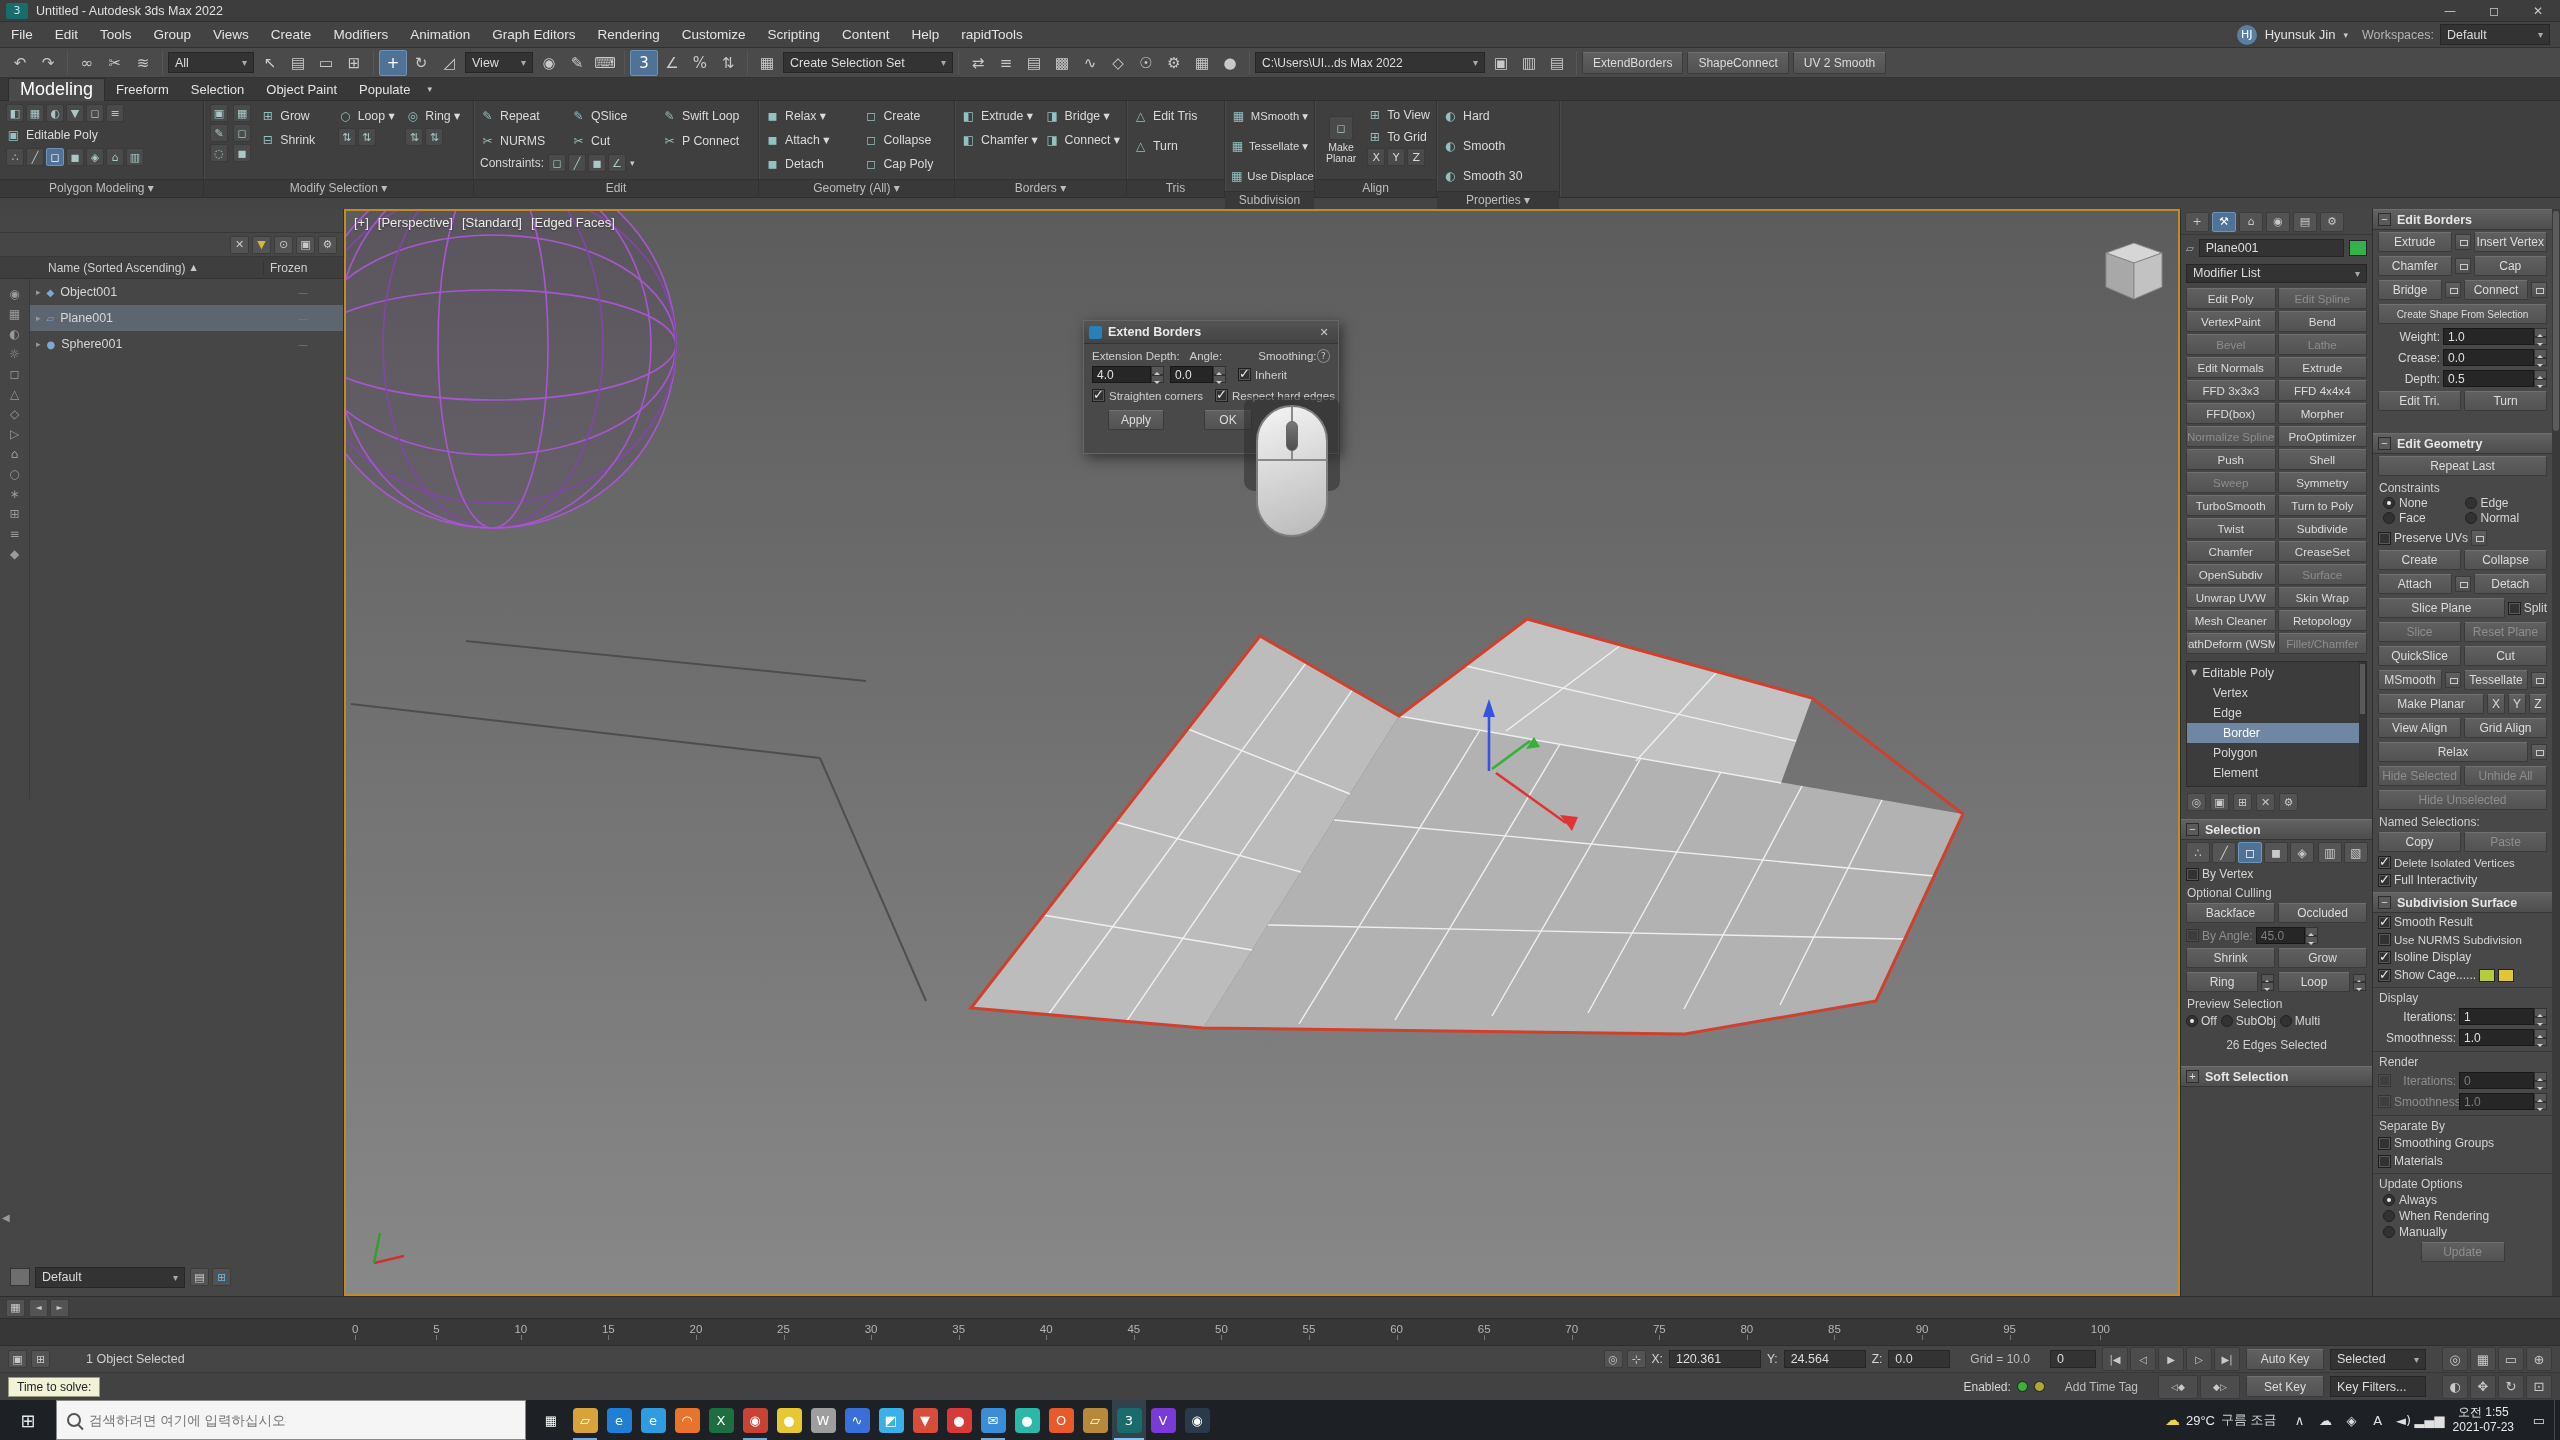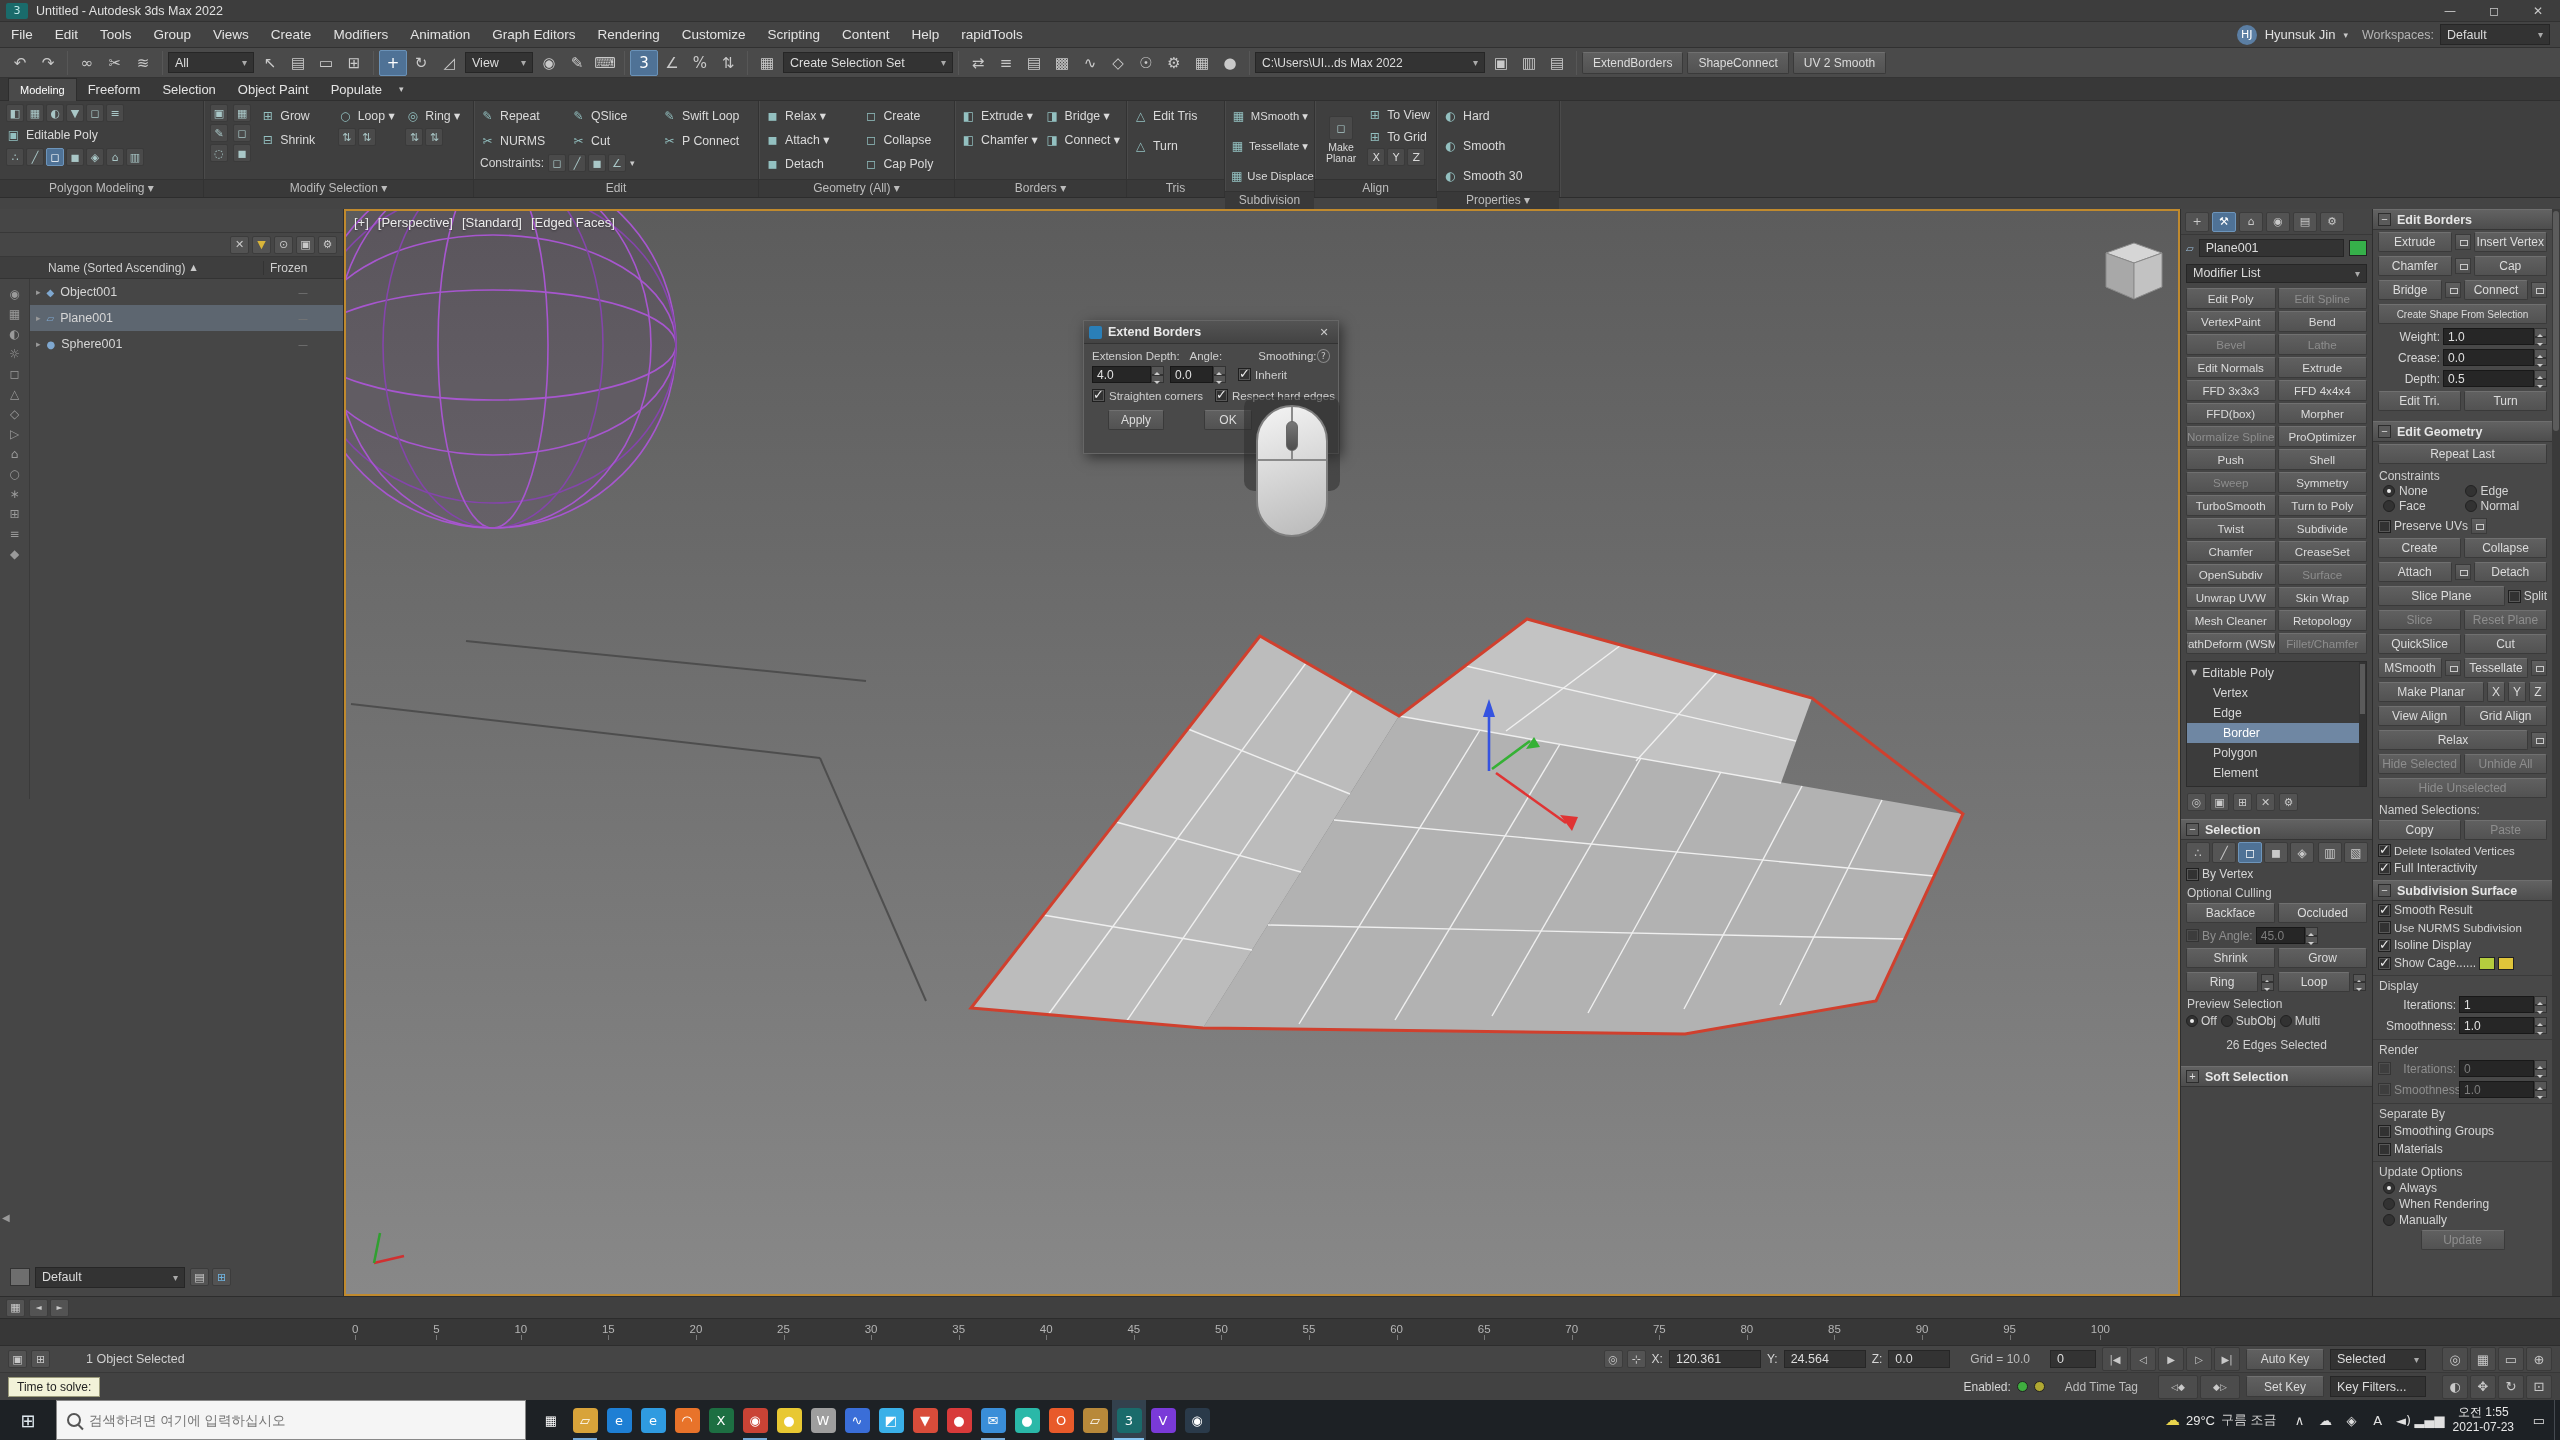--- a/index.html
+++ b/index.html
@@ -183,21 +183,21 @@
     <span class="sep"></span>
     <div class="flex" style="gap:4px">
         <span class="btn" style="padding:0 10px;height:22px">ExtendBorders</span>
         <span class="btn" style="padding:0 10px;height:22px">ShapeConnect</span>
         <span class="btn" style="padding:0 10px;height:22px">UV 2 Smooth</span>
       </div>
   </div>
 
   <div class="abs flex" style="left:0;top:78px;width:2560px;height:23px;background:#383838;border-bottom:1px solid #2f2f2f;padding-left:8px">
     <div class="flex">
-        <span class="mi on" style="height:23px;font-size:11px">Modeling</span>
+        <span class="mi on" style="height:23px;font-size:18px">Modeling</span>
         <span class="mi" style="height:23px;font-size:13px">Freeform</span>
         <span class="mi" style="height:23px;font-size:13px">Selection</span>
         <span class="mi" style="height:23px;font-size:13px">Object Paint</span>
         <span class="mi" style="height:23px;font-size:13px">Populate</span>
       </div>
     <span class="ico" style="font-size:9px;margin-left:6px">▾</span>
   </div>
   <style>.mi.on{background:#4a4a4a;color:#fff;border:1px solid #2d2d2d;border-bottom:none}</style>
 
   <div class="abs flex" style="left:0;top:101px;width:2560px;height:97px;background:#3f3f3f;border-bottom:1px solid #2d2d2d;align-items:stretch">
@@ -876,21 +876,21 @@
     <div class="pr">
         <span class="lbl" style="width:62px;text-align:right">Depth:</span>
         <span class="spin" style="flex:1">
           <span class="v">0.5</span>
           <span class="ud">
             <i></i>
             <i class="dn"></i>
           </span>
         </span>
       </div>
-    <div class="pr" style="padding-bottom:10px">
+    <div class="pr" style="padding-bottom:22px">
         <span class="btn">Edit Tri.</span>
         <span class="btn">Turn</span>
       </div>
 
     <div class="rh">
       <span class="exp">−</span>
       <span>Edit Geometry</span>
     </div>
     <div class="pr">
         <span class="btn">Repeat Last</span>

